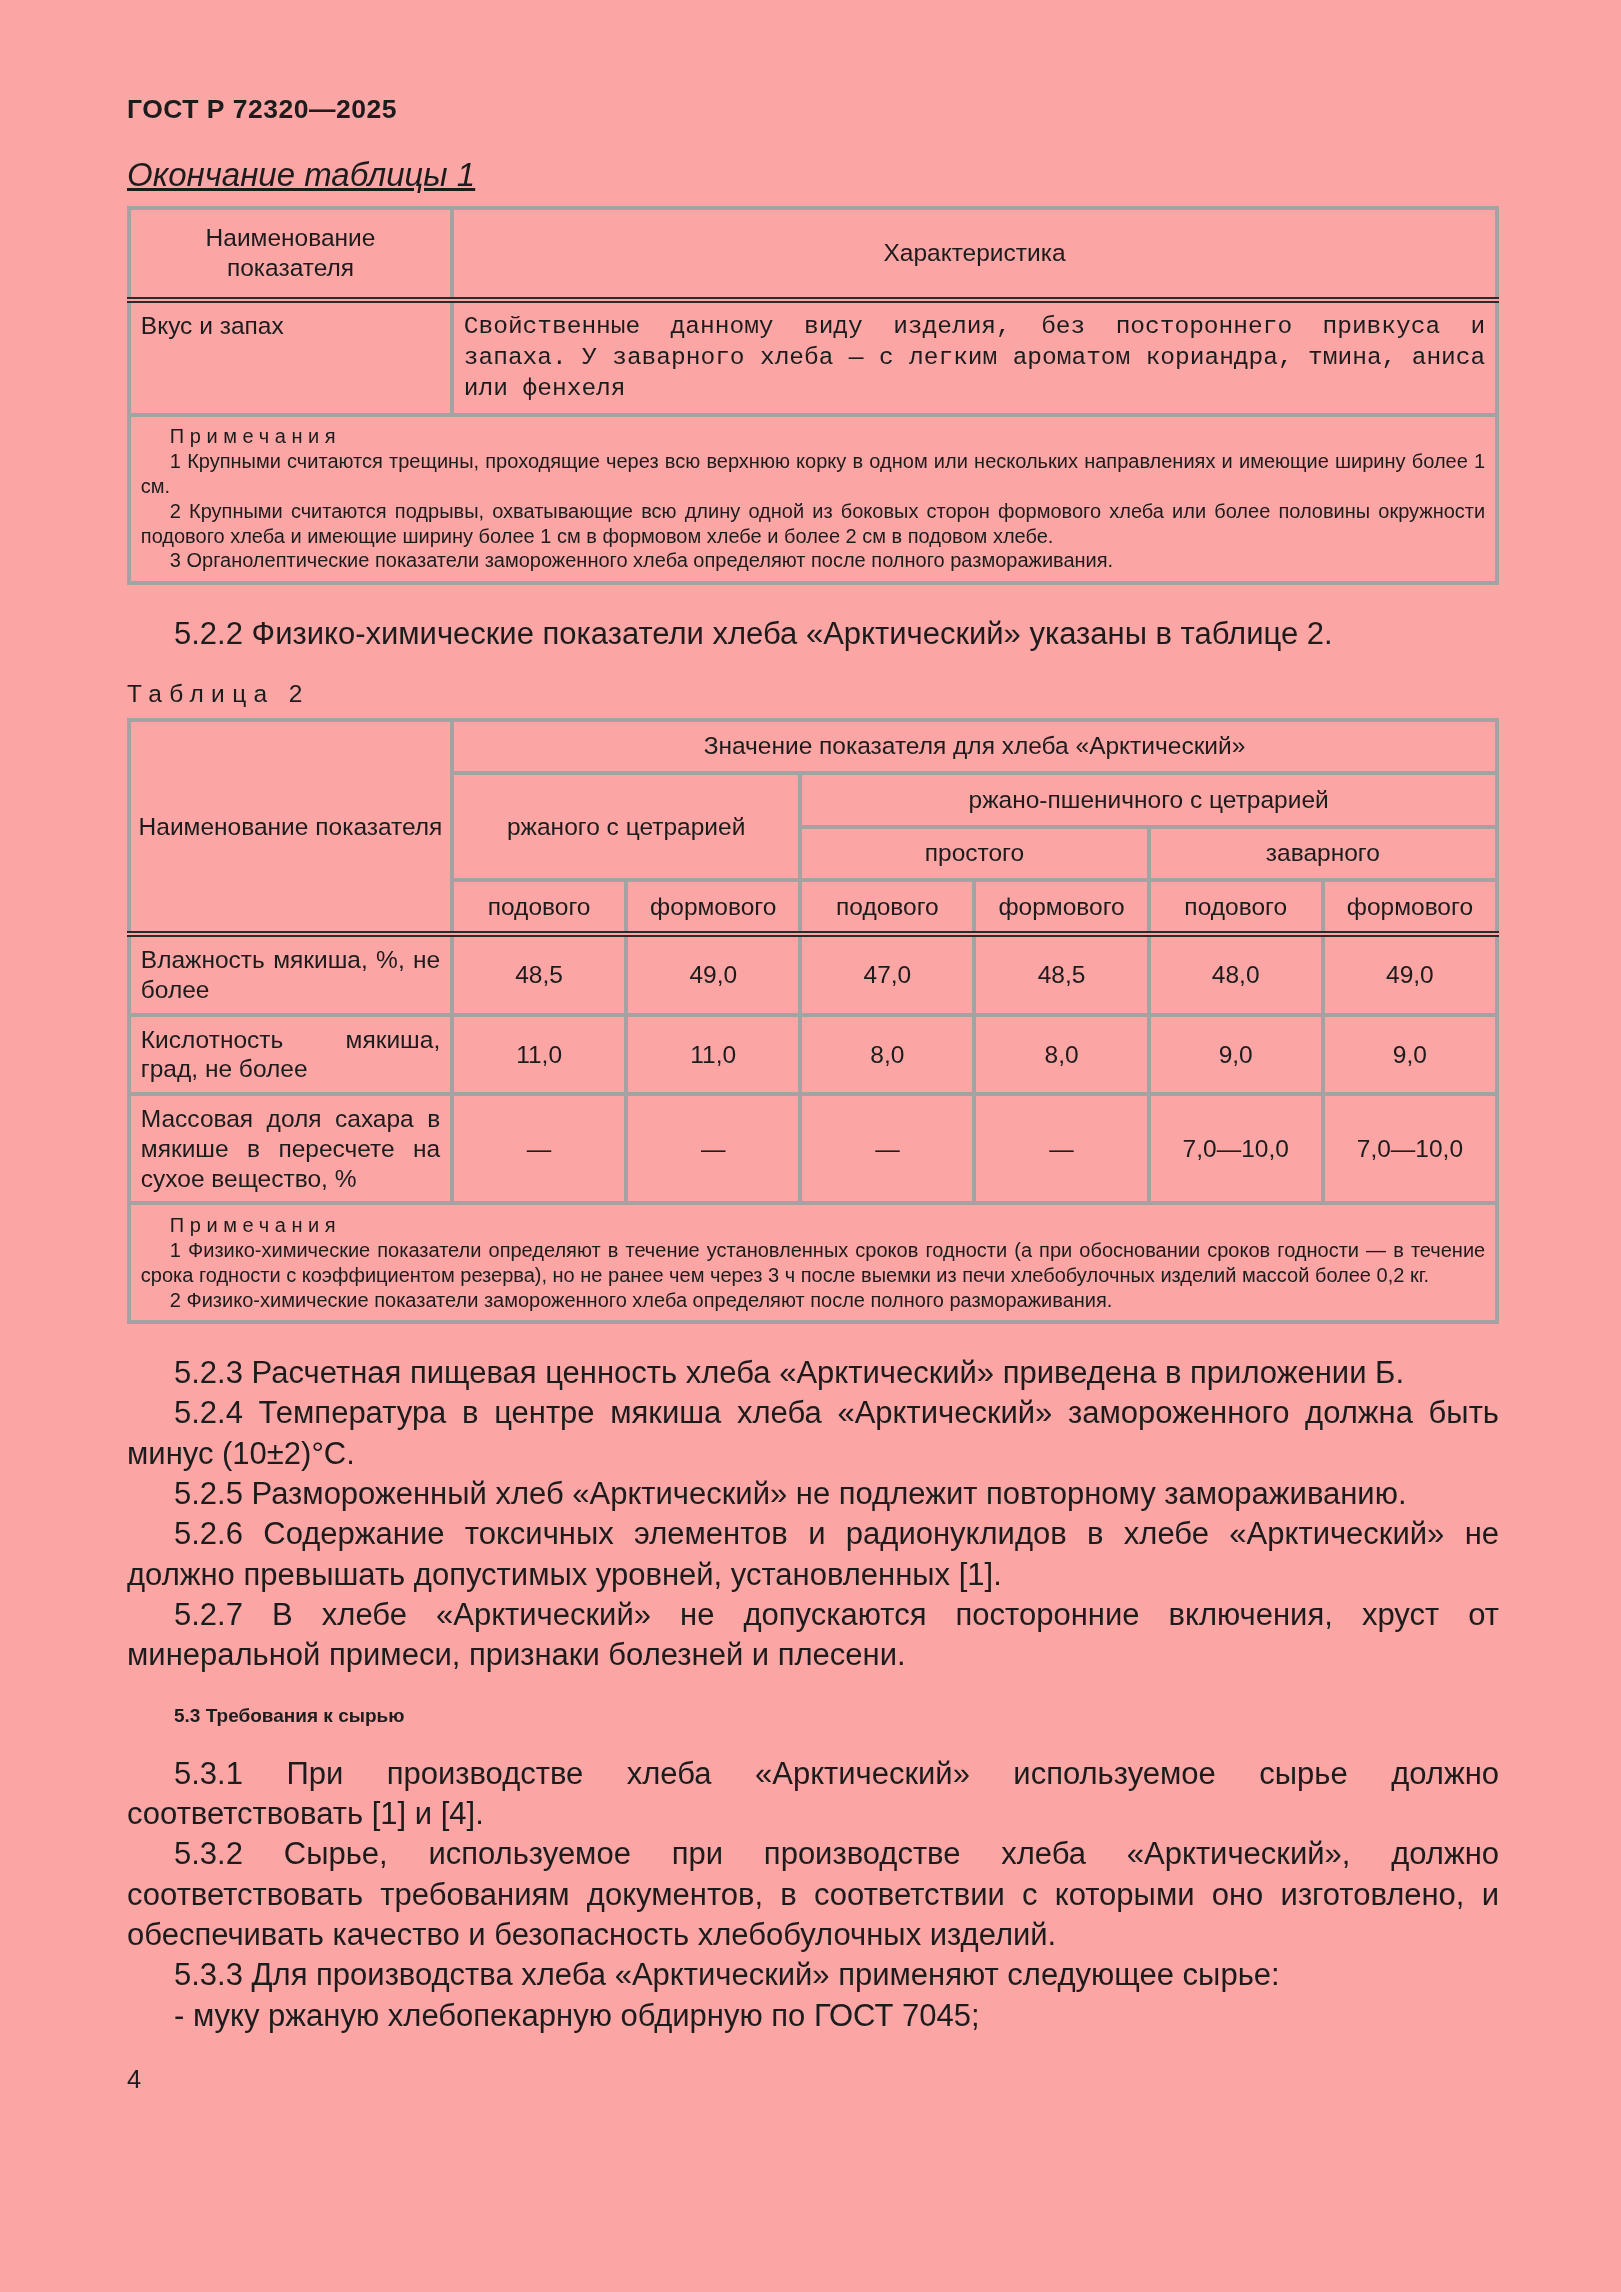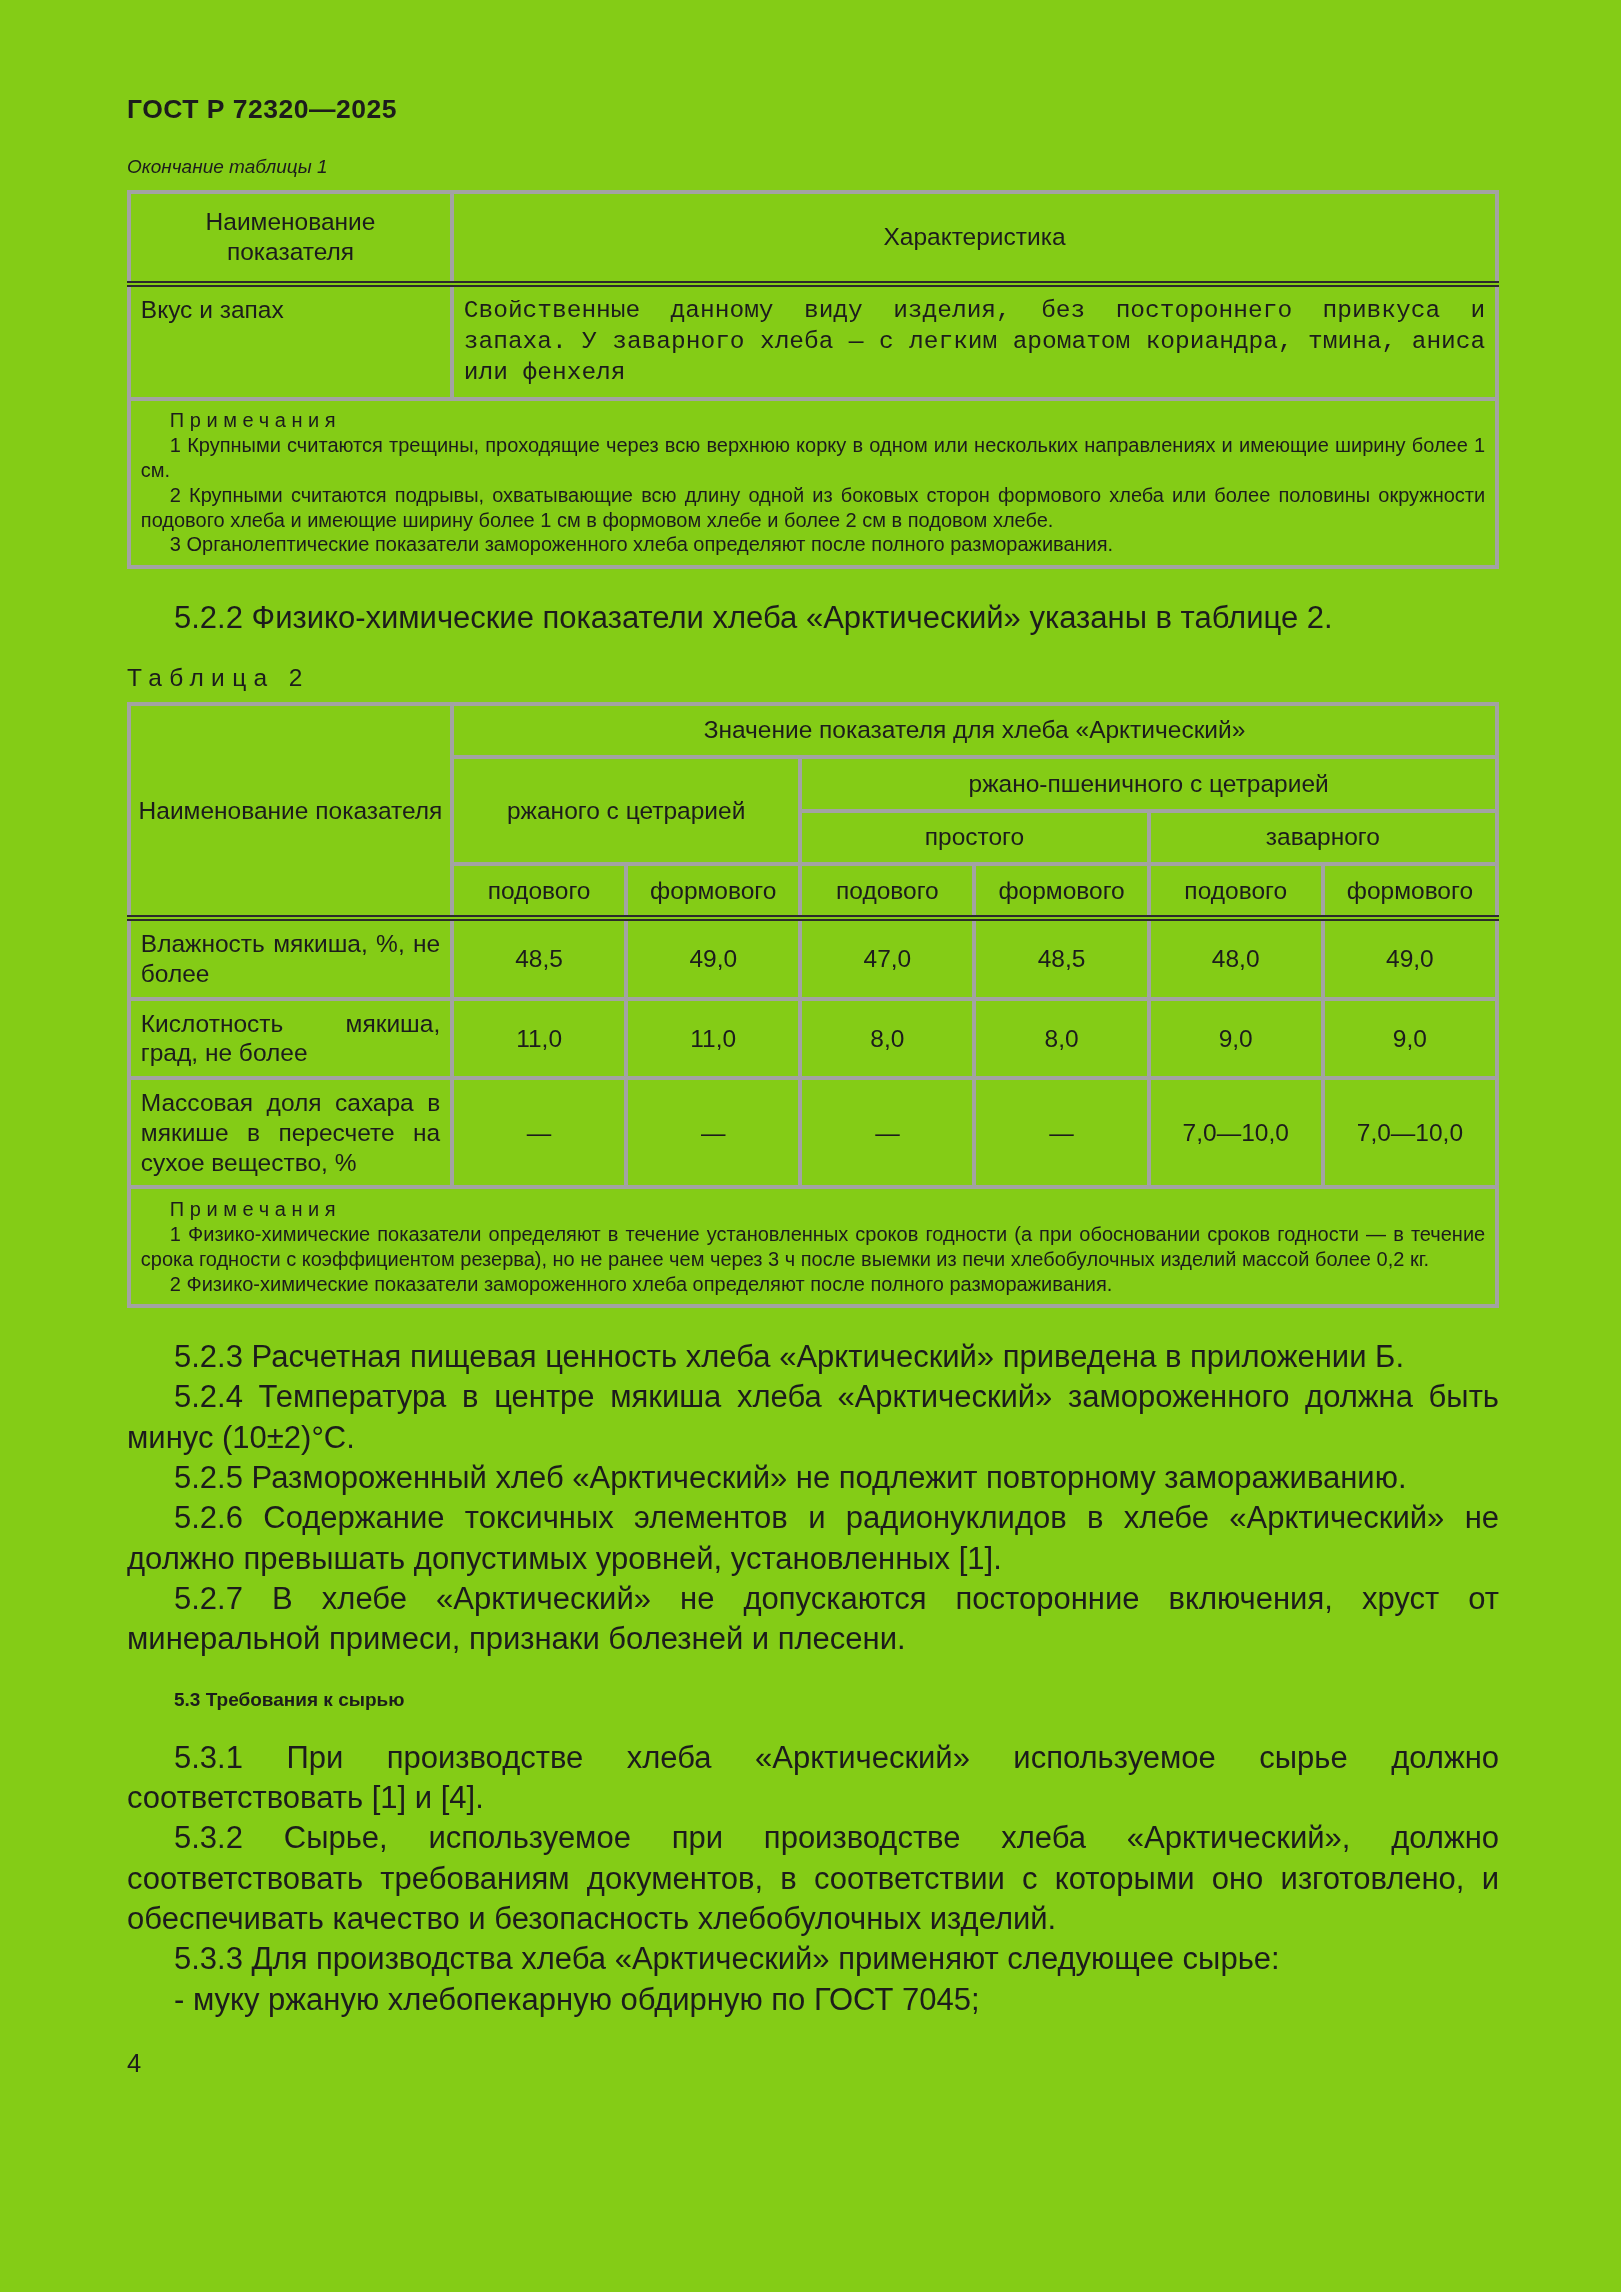--- a/index.html
+++ b/index.html
@@ -3,25 +3,25 @@
 <meta charset="utf-8">
 <style>
   * { box-sizing: border-box; }
   html, body { margin: 0; padding: 0; }
   body {
     width: 1621px; height: 2293px;
     background: #ffffff;
     font-family: "Liberation Sans", "DejaVu Sans", sans-serif;
     color: #1c1c1c;
   }
-  .page { position: relative; width: 1621px; height: 2293px; overflow: hidden; background: #84cc16; }
+  .page { position: relative; width: 1621px; height: 2293px; overflow: hidden; background: #fca5a5; }
   .content { position: absolute; left: 127px; top: 94px; width: 1372px; }
 
   .doc-header { font-size: 26.5px; font-weight: bold; letter-spacing: 0.5px; margin-bottom: 31px; }
-  .cont-label { font-style: italic; font-size: 19px; margin-bottom: 11.8px; }
+  .cont-label { font-style: italic; font-size: 33px; margin-bottom: 11.8px; text-decoration: underline; }
 
   table.gost {
     width: 100%; border-collapse: collapse; table-layout: fixed;
     font-size: 24.5px; line-height: 1.22; color: #1c1c1c;
   }
   table.gost th, table.gost td { border: 4px solid #a3a3a3; padding: 7.8px 9.8px; font-weight: normal; }
   table.gost th { text-align: center; vertical-align: middle; }
 
   .t1 col.c1 { width: 323px; }
   .t1 thead th { border-bottom: 6.9px double #2b2b2b; padding: 13.7px 7.8px; }

